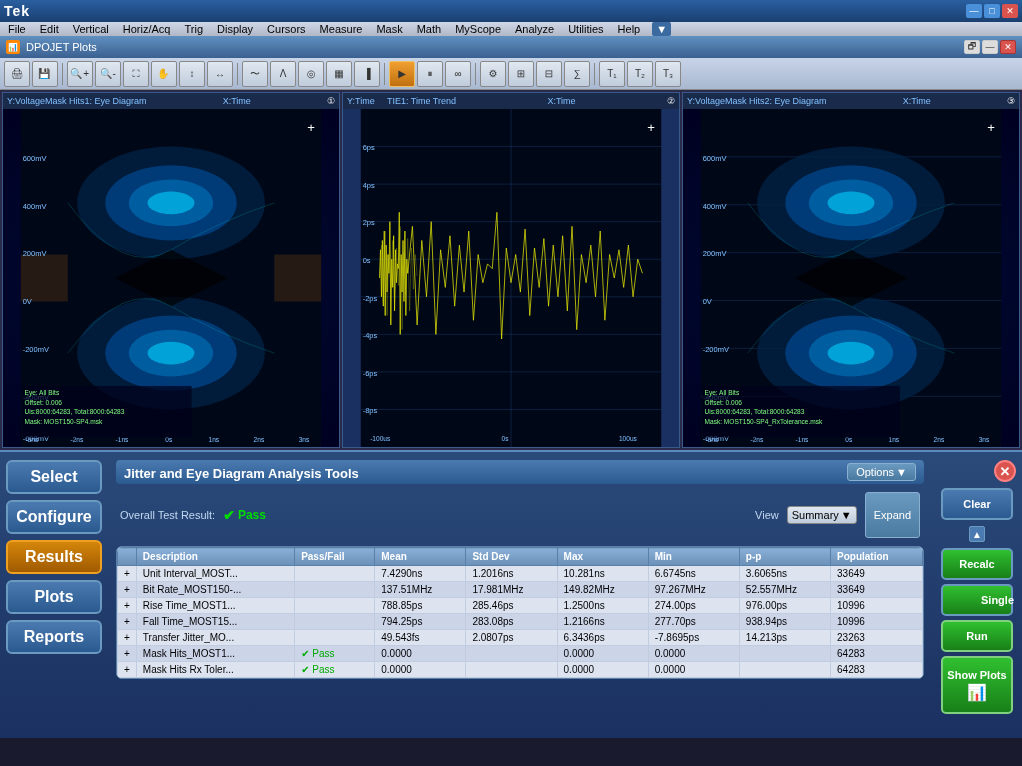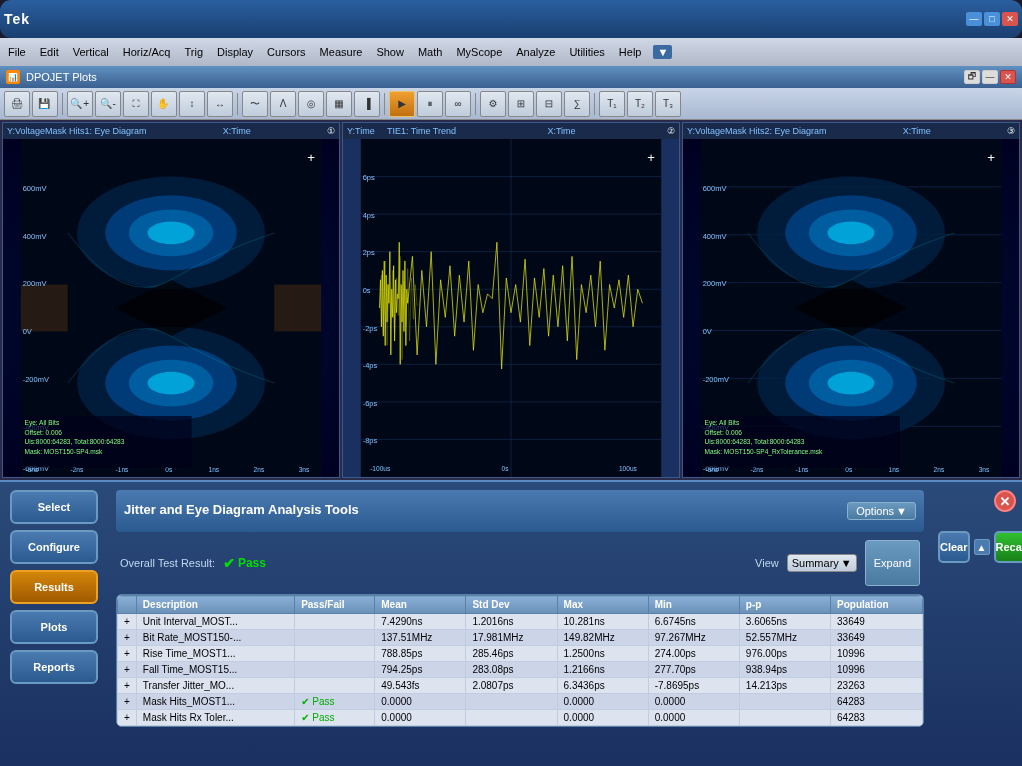--- a/index.html
+++ b/index.html
@@ -1,40 +1,39 @@
 <!DOCTYPE html>
 <html><head>
   <meta charset="utf-8">
   <style>
     * { box-sizing: border-box; margin: 0; padding: 0; }
     body { background: #1a1a2e; font-family: Arial, sans-serif; font-size: 11px; width: 1022px; height: 766px; overflow: hidden; }
 
     
     .title-bar {
       background: linear-gradient(to bottom, #2a5fa0, #1a3f70);
-      height: 38px;
+      height: 22px;
       display: flex;
       align-items: center;
       justify-content: space-between;
       padding: 0 4px;
       color: white;
-      border-radius: 11px;
     }
     .title-bar-left { display: flex; align-items: center; gap: 6px; }
     .title-brand { font-size: 14px; font-weight: bold; color: white; letter-spacing: 1px; }
     .title-controls { display: flex; gap: 2px; }
     .title-btn { width: 16px; height: 14px; border-radius: 2px; border: none; cursor: pointer; font-size: 9px; display: flex; align-items: center; justify-content: center; }
     .title-btn-min { background: #4a90d9; color: white; }
     .title-btn-max { background: #4a90d9; color: white; }
     .title-btn-close { background: #d9534f; color: white; }
 
     
     .menu-bar {
       background: linear-gradient(to bottom, #d0d8e8, #b0b8c8);
-      height: 28px;
+      height: 14px;
       display: flex;
       align-items: center;
       padding: 0 2px;
       gap: 2px;
     }
     .menu-item {
       padding: 1px 6px;
       font-size: 11px;
       color: #000;
       cursor: pointer;
@@ -128,26 +127,26 @@
     
     .sidebar {
       width: 108px;
       padding: 8px;
       display: flex;
       flex-direction: column;
       gap: 6px;
       align-items: center;
     }
     .sidebar-btn {
-      width: 88px; height: 34px;
+      width: 96px; height: 34px;
       background: linear-gradient(to bottom, #4a7ab0, #2a5a90);
       border: 2px solid #6a9ac0;
       border-radius: 6px;
       color: white;
-      font-size: 11px;
+      font-size: 16px;
       font-weight: bold;
       cursor: pointer;
       display: flex; align-items: center; justify-content: center;
     }
     .sidebar-btn.active {
       background: linear-gradient(to bottom, #d4860a, #a05a00);
       border-color: #f0a020;
     }
 
     
@@ -155,24 +154,24 @@
       flex: 1;
       padding: 8px;
       display: flex;
       flex-direction: column;
       gap: 6px;
     }
 
     
     .analysis-header {
       display: flex;
-      align-items: flex-start;
+      align-items: flex-end;
       gap: 8px;
       background: linear-gradient(to bottom, #4a7ab0, #2a5a90);
-      padding: 12px 8px;
+      padding: 3px 8px;
       border-radius: 4px;
     }
     .analysis-title {
       color: white;
       font-size: 13px;
       font-weight: bold;
       flex: 1;
     }
     .options-btn {
       background: linear-gradient(to bottom, #6a9ac0, #4a7aa0);
@@ -334,21 +333,21 @@
 
 <div class="menu-bar">
   <span class="menu-item">File</span>
   <span class="menu-item">Edit</span>
   <span class="menu-item">Vertical</span>
   <span class="menu-item">Horiz/Acq</span>
   <span class="menu-item">Trig</span>
   <span class="menu-item">Display</span>
   <span class="menu-item">Cursors</span>
   <span class="menu-item">Measure</span>
-  <span class="menu-item">Show</span>
+  <span class="menu-item">Mask</span>
   <span class="menu-item">Math</span>
   <span class="menu-item">MyScope</span>
   <span class="menu-item">Analyze</span>
   <span class="menu-item">Utilities</span>
   <span class="menu-item">Help</span>
   <span class="menu-dropdown">▼</span>
 </div>
 
 <div class="window-title-bar">
   <span class="window-icon">📊</span>
@@ -700,21 +699,21 @@
     <td></td>
     <td>64283</td>
   </tr>
           </tbody>
       </table>
     </div>
   </div>
 
   <div class="right-sidebar">
     <button class="close-x-btn">✕</button>
-    <div style="display:flex;flex-direction:row;align-items:center;gap:4px;width:100%;">
+    <div style="display:flex;flex-direction:column;align-items:center;gap:4px;width:100%;">
       <button class="right-btn btn-clear">Clear</button>
       <div style="display:flex;align-items:center;justify-content:center;gap:2px;margin:2px 0;">
         <div class="scroll-arrow">▲</div>
       </div>
       <button class="right-btn btn-recalc">Recalc</button>
       <button class="right-btn btn-single">Single</button>
       <button class="right-btn btn-run">Run</button>
       <button class="btn-show-plots">
         <span>Show Plots</span>
         <span class="chart-icon">📊</span>

